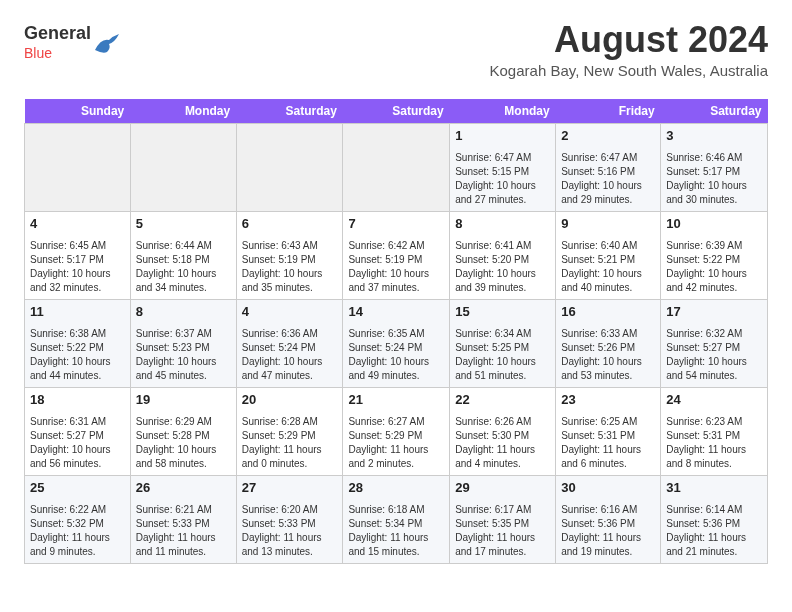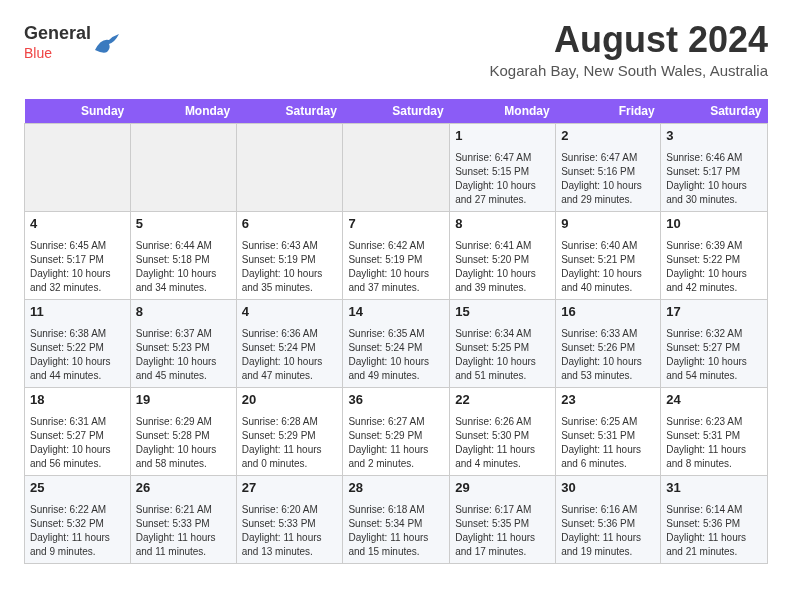--- a/index.html
+++ b/index.html
@@ -220,21 +220,21 @@
         </td>
         <td>
           <div class="day-number">19</div>
           <div class="day-detail">Sunrise: 6:29 AM<br>Sunset: 5:28 PM<br>Daylight: 10 hours<br>and 58 minutes.</div>
         </td>
         <td>
           <div class="day-number">20</div>
           <div class="day-detail">Sunrise: 6:28 AM<br>Sunset: 5:29 PM<br>Daylight: 11 hours<br>and 0 minutes.</div>
         </td>
         <td>
-          <div class="day-number">36</div>
+          <div class="day-number">21</div>
           <div class="day-detail">Sunrise: 6:27 AM<br>Sunset: 5:29 PM<br>Daylight: 11 hours<br>and 2 minutes.</div>
         </td>
         <td>
           <div class="day-number">22</div>
           <div class="day-detail">Sunrise: 6:26 AM<br>Sunset: 5:30 PM<br>Daylight: 11 hours<br>and 4 minutes.</div>
         </td>
         <td>
           <div class="day-number">23</div>
           <div class="day-detail">Sunrise: 6:25 AM<br>Sunset: 5:31 PM<br>Daylight: 11 hours<br>and 6 minutes.</div>
         </td>

